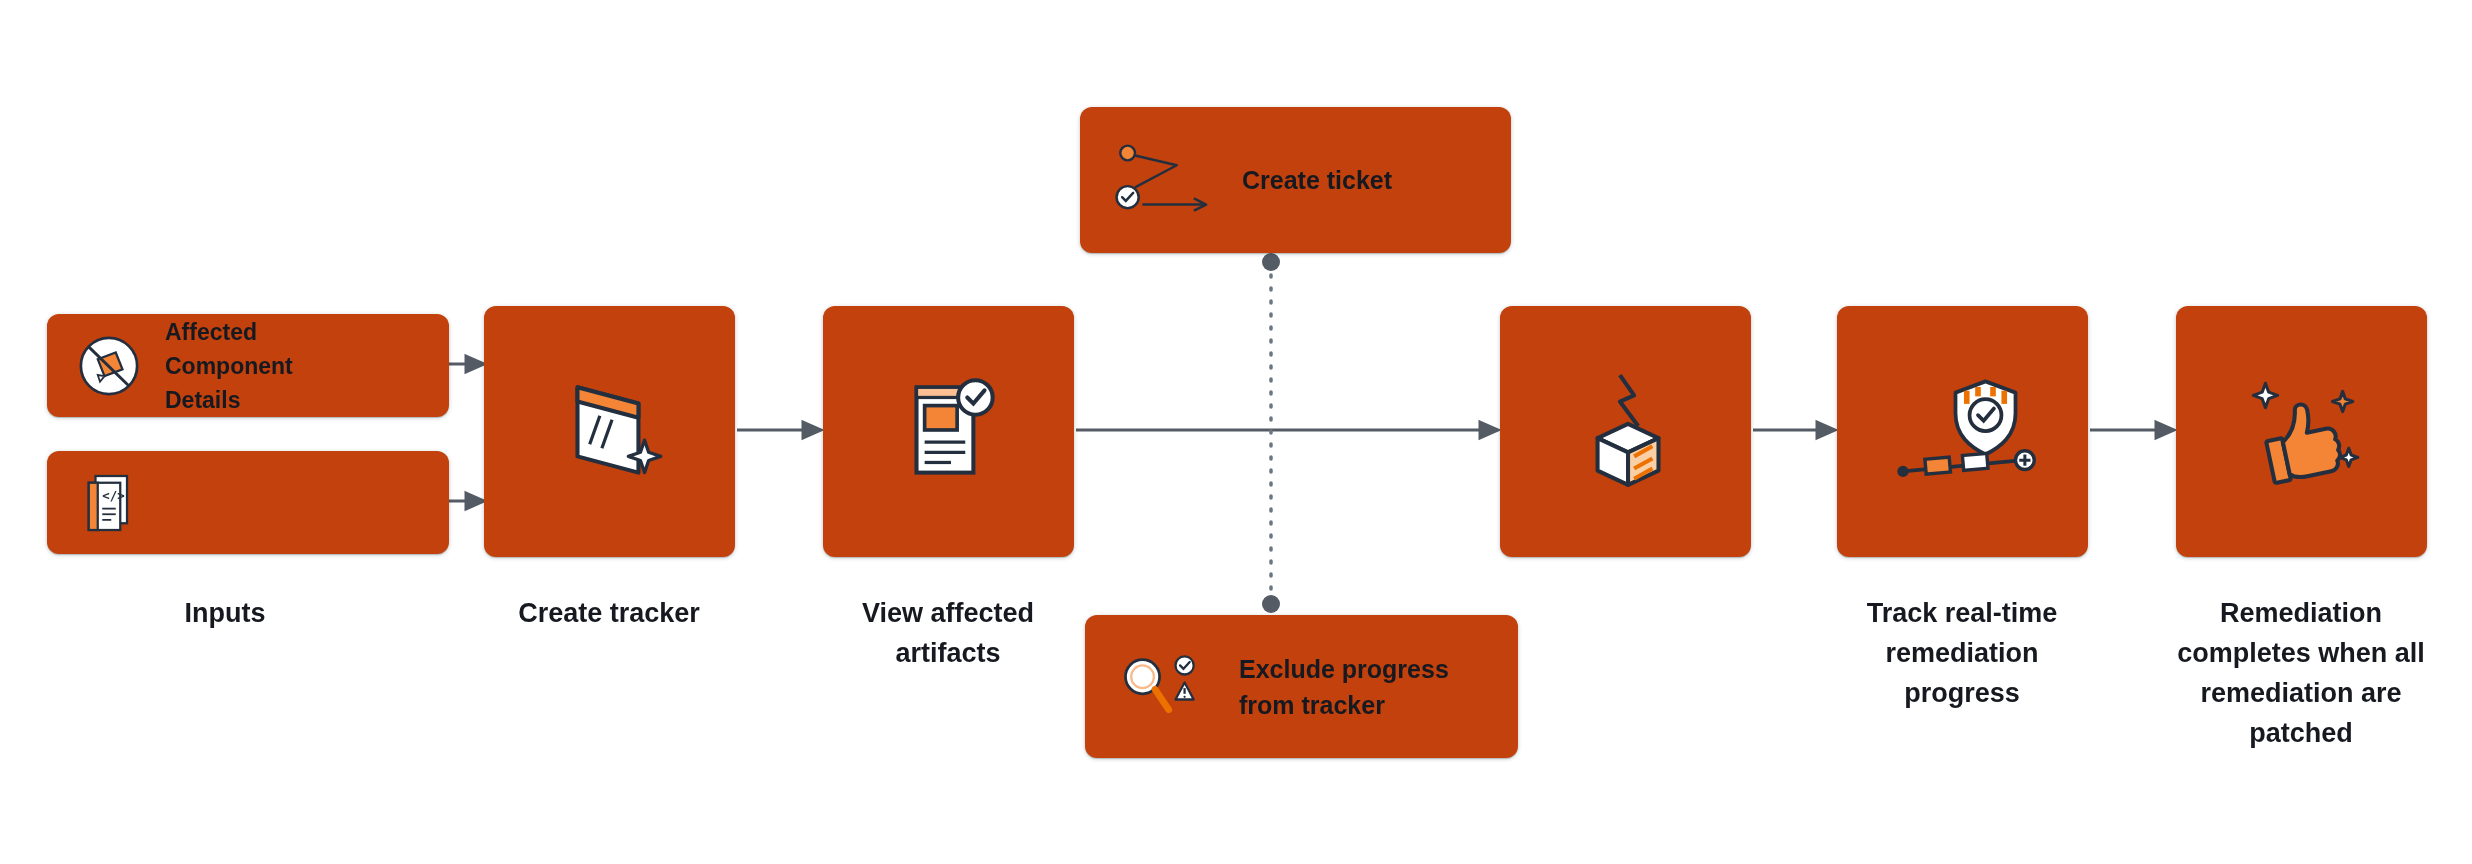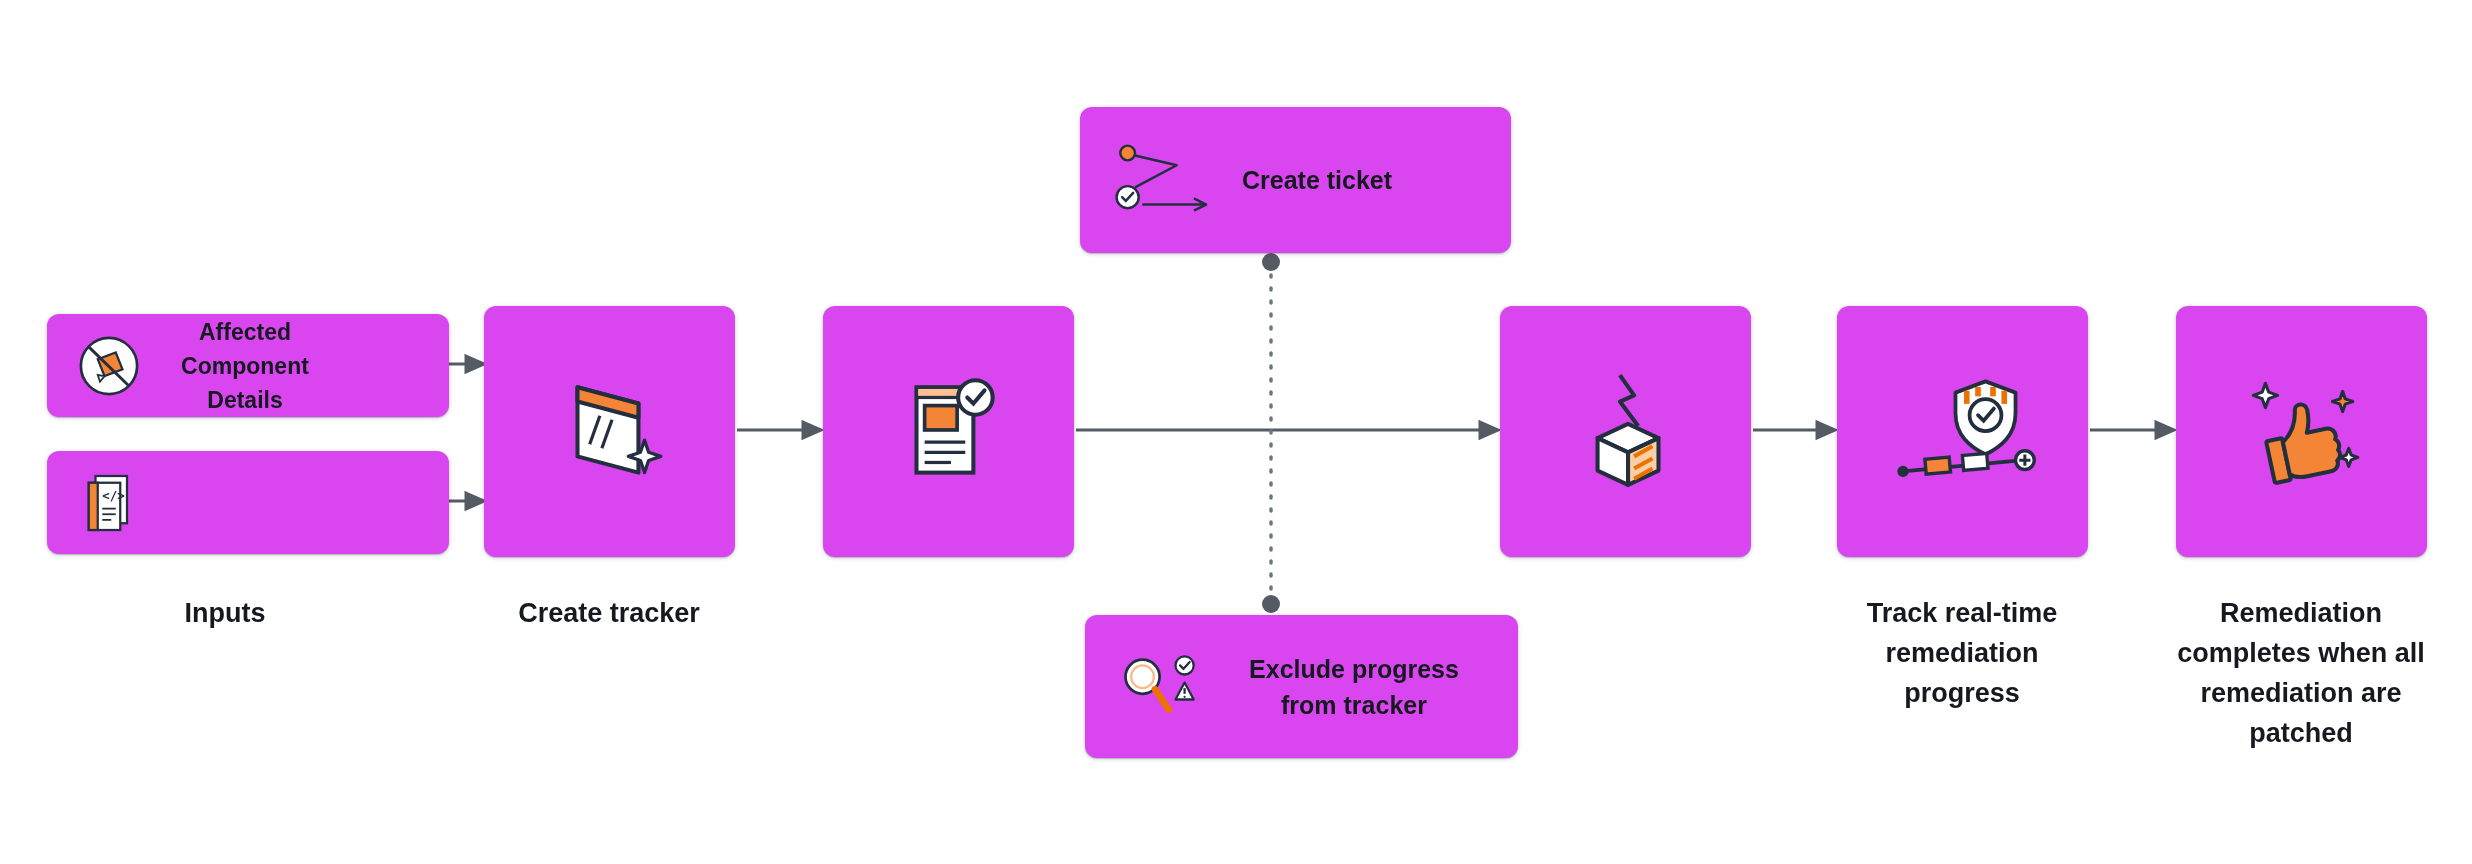--- a/index.html
+++ b/index.html
@@ -7,27 +7,26 @@
     position:relative;
     width:2472px;height:864px;
     background:#ffffff;
     font-family:"Liberation Sans","DejaVu Sans",sans-serif;
     color:#16191f;
     overflow:hidden;
   }
   .connectors{position:absolute;left:0;top:0;pointer-events:none;}
   .card{
     position:absolute;
-    background:#d946ef;
+    background:#c2410c;
     border-radius:12px;
     box-shadow:0 1px 4px rgba(0,28,36,.22), 0 1px 1px rgba(0,28,36,.18);
-    text-align:center;
   }
   .input-card{
-    display:flex;align-items:center;padding:0 20px 0 26px;
+    display:flex;align-items:center;gap:20px;padding:0 20px 0 26px;
   }
   .input-card .label{
     font-size:23px;font-weight:700;line-height:34px;max-width:200px;
   }
   .step-card{
     width:251px;height:251px;
     display:flex;align-items:center;justify-content:center;
   }
   .branch-card{
     display:flex;align-items:center;gap:26px;padding:0 20px 0 28px;
@@ -165,20 +164,21 @@
         <rect x="15" y="33" width="8" height="21" fill="#F58536" stroke="#232F3E" stroke-width="2" rx="1"></rect>
         <path d="M23 35 c5 -3 8 -8 9 -14 c0.6 -3.5 6 -3 6 1 c0 4 -1 8 -2.5 11 l9.5 0 c3.5 0 5 3.5 3.5 6 c1.5 1.2 1.8 3.8 0.3 5.5 c1 1.5 0.5 4 -1.5 5 c0.5 2.5 -1.5 4.5 -4 4.5 l-12 0 c-3 0 -6.5 -1 -8.3 -2.8 z" fill="#F58536" stroke="#232F3E" stroke-width="2" stroke-linejoin="round"></path>
       </g>
       <path d="M14 8 l1.6 4.4 4.4 1.6 -4.4 1.6 -1.6 4.4 -1.6 -4.4 -4.4 -1.6 4.4 -1.6 z" fill="#ffffff" stroke="#232F3E" stroke-width="1.5" stroke-linejoin="round"></path>
       <path d="M52 12 l1.3 3.7 3.7 1.3 -3.7 1.3 -1.3 3.7 -1.3 -3.7 -3.7 -1.3 3.7 -1.3 z" fill="#F58536" stroke="#232F3E" stroke-width="1.5" stroke-linejoin="round"></path>
       <path d="M55 40 l1.2 3.3 3.3 1.2 -3.3 1.2 -1.2 3.3 -1.2 -3.3 -3.3 -1.2 3.3 -1.2 z" fill="#ffffff" stroke="#232F3E" stroke-width="1.5" stroke-linejoin="round"></path>
     </svg>
   </div>
 
   <div class="flow-label" style="left:459px;top:577px;width:300px;text-align:center;">Create tracker</div>
+  <div class="flow-label" style="left:823px;top:577px;width:250px;">View affected artifacts</div>
   <div class="flow-label" style="left:1842px;top:577px;width:240px;">Track real-time remediation progress</div>
   <div class="flow-label" style="left:2166px;top:577px;width:270px;">Remediation completes when all remediation are patched</div>
 
   <div class="card branch-card" style="left:1080px;top:107px;width:383px;height:146px;">
     <svg class="icon" width="108" height="80" viewBox="0 0 88 64">
       <circle cx="16" cy="10" r="6" fill="#F58536" stroke="#232F3E" stroke-width="2"></circle>
       <path d="M22 12 L56 20 L22 38" fill="none" stroke="#232F3E" stroke-width="2" stroke-linejoin="round"></path>
       <circle cx="16" cy="46" r="9" fill="#ffffff" stroke="#232F3E" stroke-width="2"></circle>
       <path d="M11.5 46 l3 3 6 -6.5" fill="none" stroke="#232F3E" stroke-width="2" stroke-linecap="round"></path>
       <path d="M28 52 H78" stroke="#232F3E" stroke-width="2"></path>

